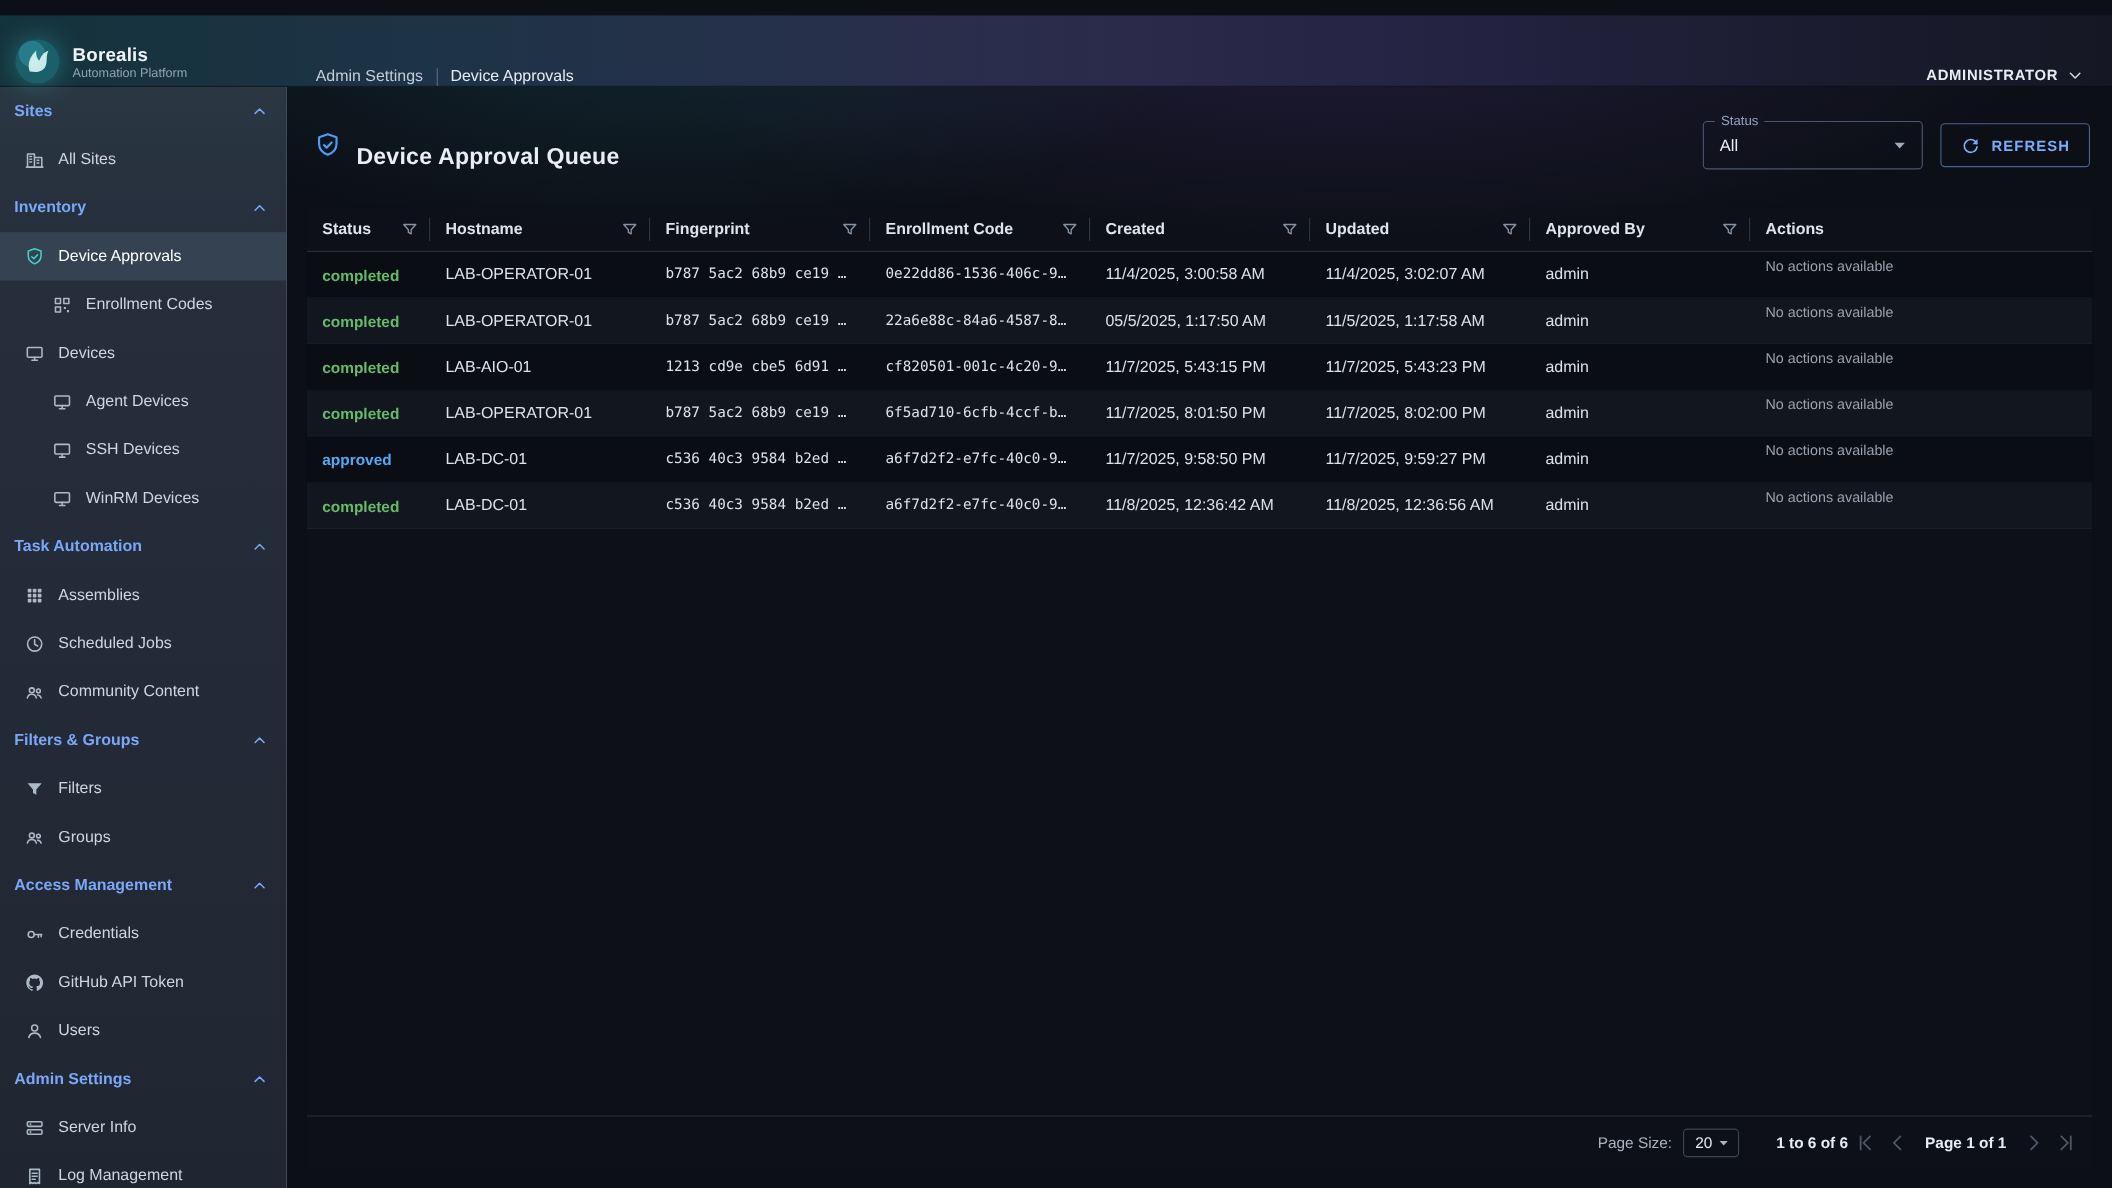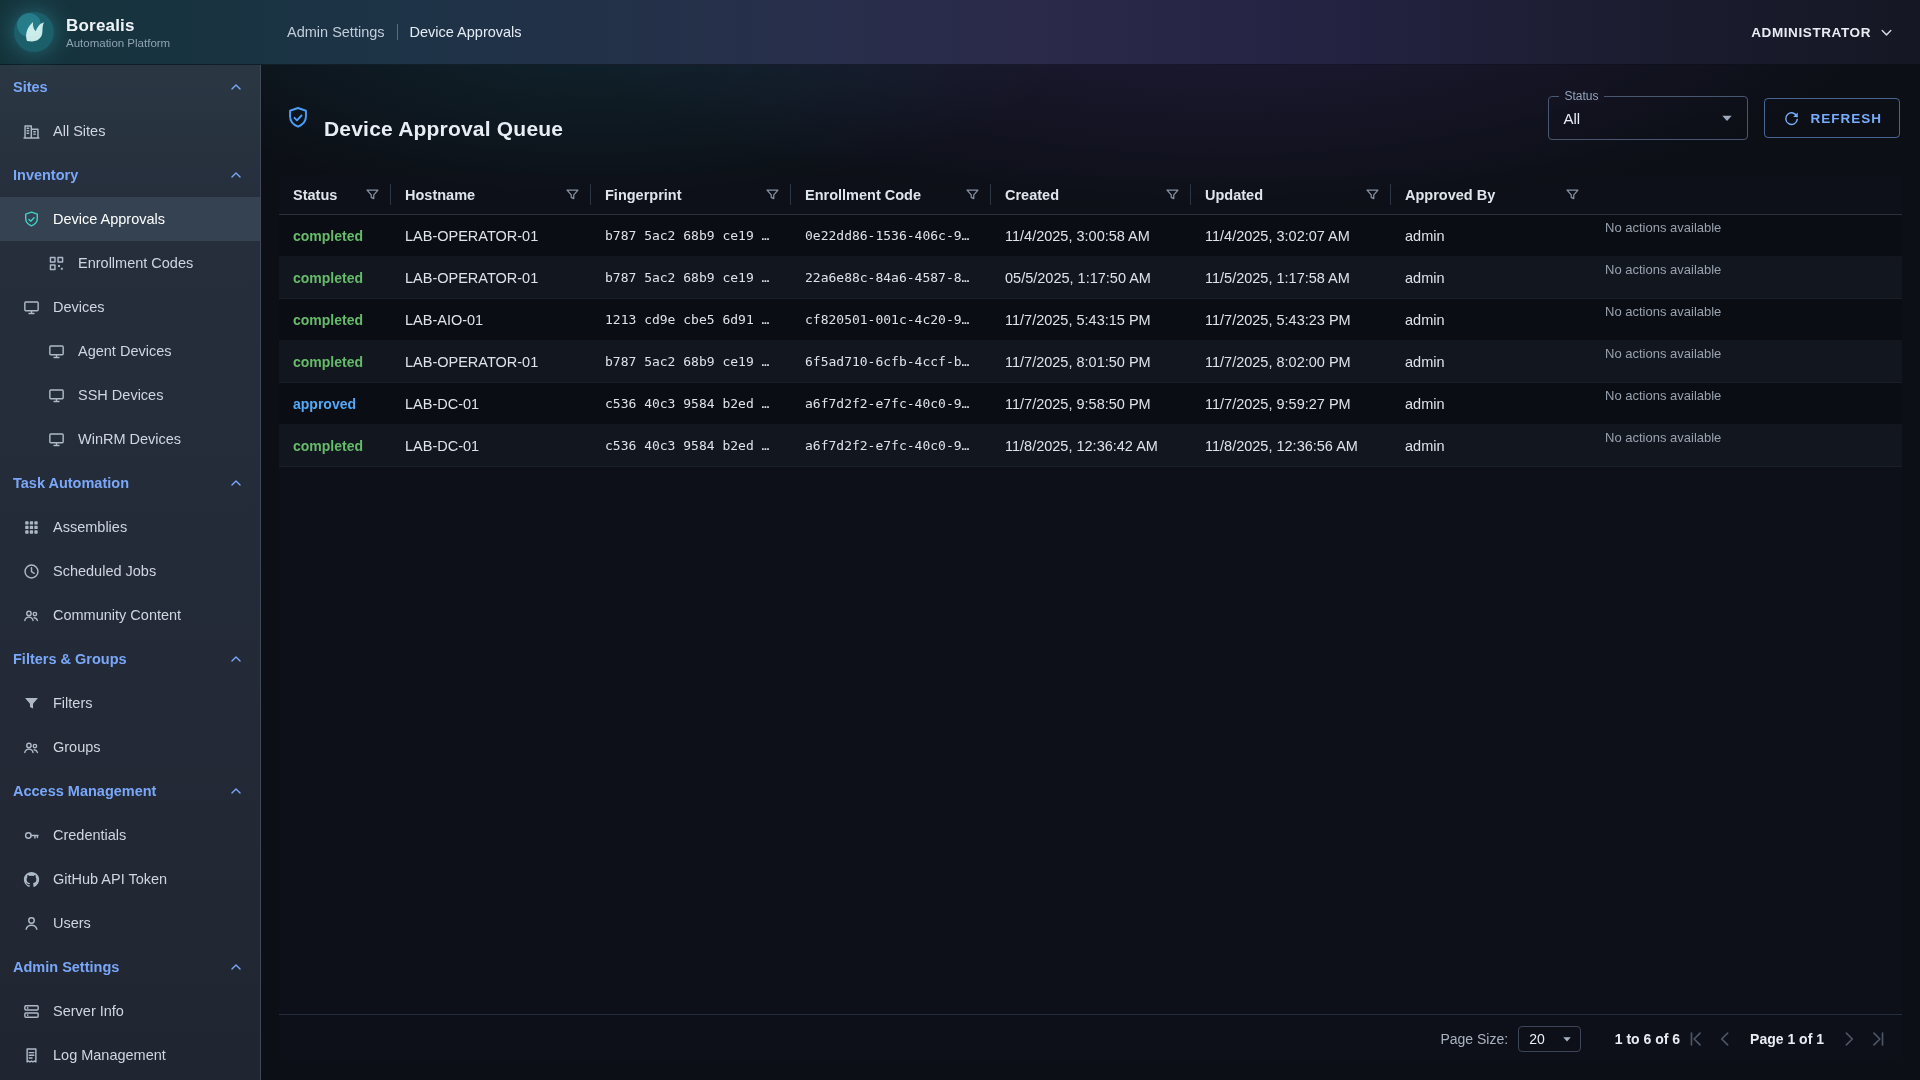--- a/index.html
+++ b/index.html
@@ -8,24 +8,25 @@
     font-family:"Liberation Sans", sans-serif;
     background:#0c0f16; color:#dfe4eb;
     display:flex; flex-direction:column;
   }
   .icon { display:inline-flex; align-items:center; justify-content:center; }
   .icon svg { width:100%; height:100%; display:block; }
   svg .f, svg .f * { fill:currentColor; stroke:none; }
 
   
   .topbar {
-    height:65px; flex:0 0 65px; display:flex; align-items:center;
+    height:65px; flex:0 0 65px; display:flex; align-items:flex-end;
     padding:0 24px 0 12px; position:relative; z-index:2;
     background:linear-gradient(90deg,#14333b 0%,#1d3346 20%,#282f4b 42%,#2b294a 55%,#232241 70%,#1b1c2f 86%,#151724 100%);
     border-bottom:1px solid rgba(0,0,0,.4);
+    margin-top:14px;
   }
   .brand { display:flex; align-items:center; gap:10px; width:249px; flex:0 0 249px; }
   .logo { width:44px; height:44px; filter:drop-shadow(0 0 12px rgba(64,200,220,.4)); }
   .brand-name { font-size:17px; font-weight:700; color:#f0f4f8; letter-spacing:.2px; }
   .brand-sub { font-size:11.5px; color:#8fa3b5; margin-top:1px; }
   .search {
     width:378px; height:37px; display:flex; align-items:center;
     background:rgba(44,60,86,.85); border:1px solid #51617d; border-radius:4px;
     padding:0 10px 0 12px;
   }
@@ -107,21 +108,21 @@
   .td { display:flex; align-items:center; padding:0 14px; font-size:14.5px; color:#dde3ea;
     white-space:nowrap; overflow:hidden; }
   .td.mono { font-family:"DejaVu Sans Mono", monospace; font-size:13px; }
   .td.status { font-weight:700; font-size:14px; }
   .td.col-actions { align-items:flex-start; padding-top:5px; font-size:13px; color:#99a2ae; }
 
   
   .tfoot { height:48px; border-top:1px solid #262d3a; display:flex; align-items:center;
     justify-content:flex-end; padding-right:8px; font-size:14px; }
   .ps-label { color:#a9b3c0; margin-right:10px; }
-  .ps-select { display:flex; align-items:center; gap:14px; border:1px solid #3c4658; border-radius:4px;
+  .ps-select { display:flex; align-items:center; gap:2px; border:1px solid #3c4658; border-radius:4px;
     padding:4px 5px 4px 10px; color:#e8edf4; cursor:pointer; margin-right:34px; }
   .ps-caret { width:16px; height:16px; color:#aab4c4; }
   .range { font-weight:600; color:#e8edf4; }
   .pg-btn { width:22px; height:22px; color:#4d5665; cursor:pointer; margin:0 4px; }
   .page-text { font-weight:600; color:#e8edf4; margin:0 10px; }
 </style>
 </head>
 <body>
 
 <div class="topbar">
@@ -458,20 +459,23 @@
               </svg>
             </span>
           </div>
           <div class="th col-approved_by">
             <span class="th-label">Approved By</span>
             <span class="icon th-filter">
               <svg viewBox="0 0 20 20" fill="none" stroke="currentColor" stroke-width="1.5" stroke-linecap="round" stroke-linejoin="round">
                 <path d="M3.6 4.8h12.8l-4.9 5.6v4.4l-3-1.5v-2.9z"></path>
               </svg>
             </span>
+          </div>
+          <div class="th col-actions">
+            <span class="th-label">Actions</span>
           </div>
         </div>
       <div class="tbody">
           <div class="tr odd">
             <div class="td col-status status" style="color: rgb(102, 187, 106);">completed</div>
             <div class="td col-hostname">LAB-OPERATOR-01</div>
             <div class="td col-fingerprint mono">b787 5ac2 68b9 ce19 …</div>
             <div class="td col-enrollment_code mono">0e22dd86-1536-406c-9…</div>
             <div class="td col-created">11/4/2025, 3:00:58 AM</div>
             <div class="td col-updated">11/4/2025, 3:02:07 AM</div>

